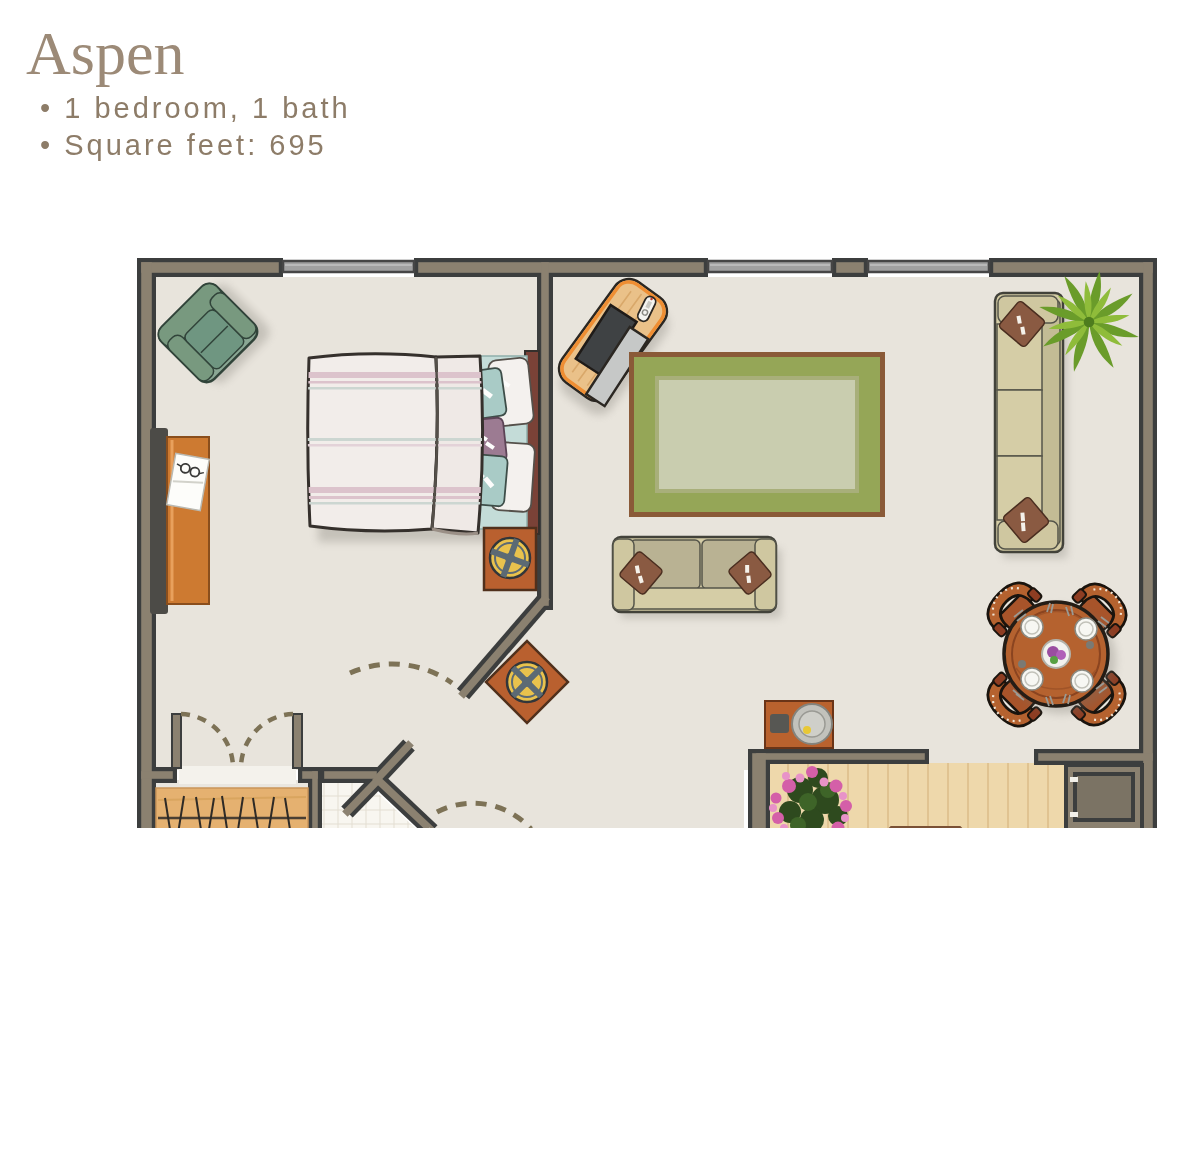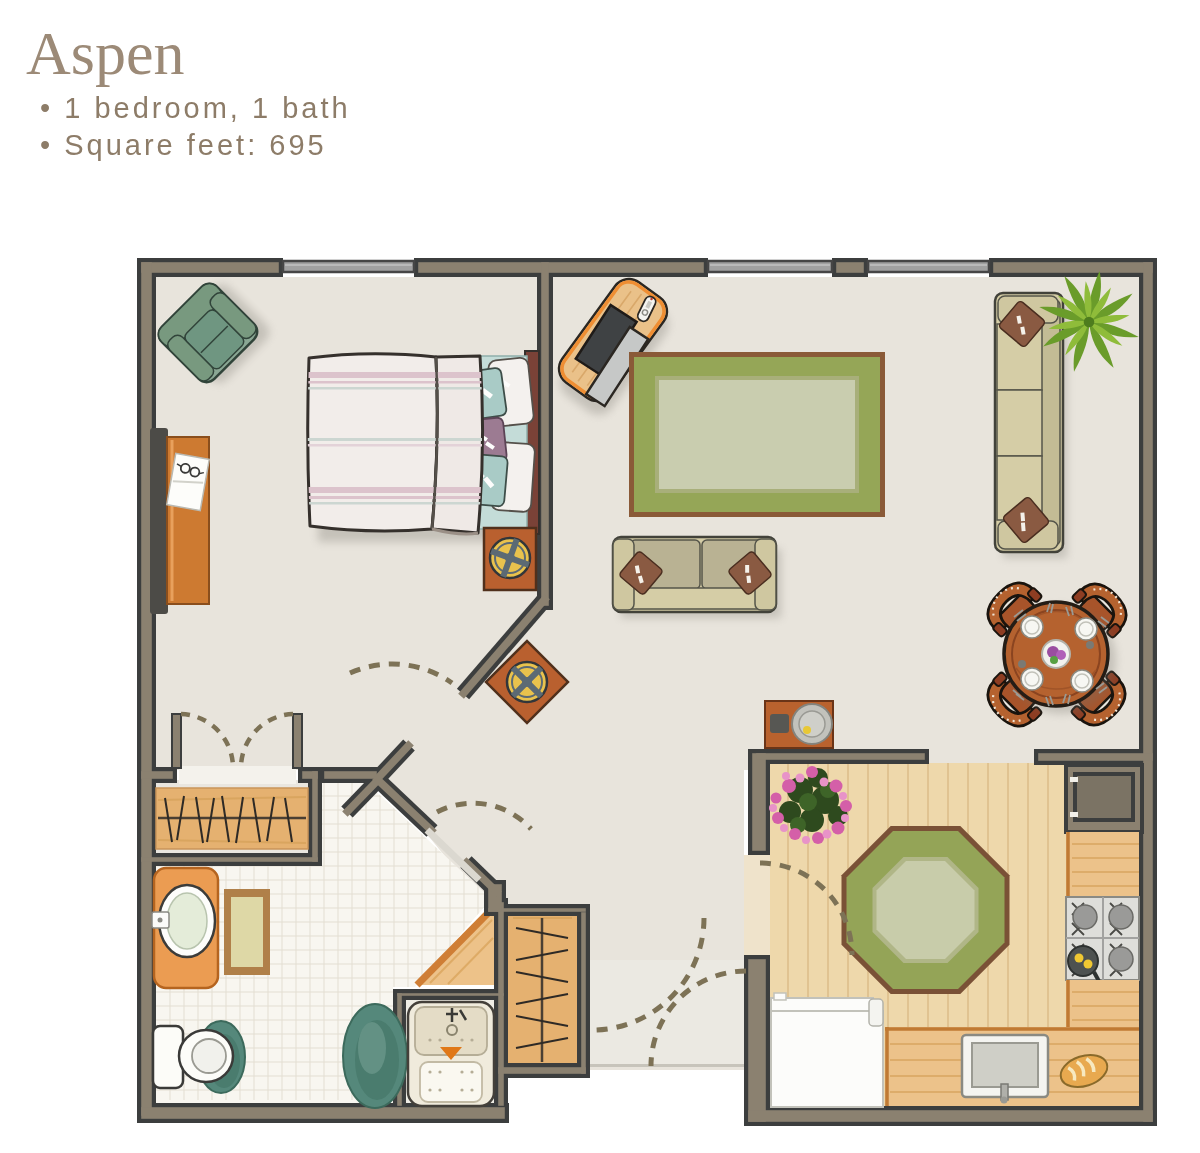--- a/index.html
+++ b/index.html
@@ -1,16 +1,16 @@
 <!DOCTYPE html>
 <html><head>
 <meta charset="utf-8">
 <style>
   html,body{margin:0;padding:0;background:#ffffff;}
-  .page{position:relative;width:1200px;height:1153px;background:#ffffff;overflow:hidden;
+  .page{position:relative;width:1200px;height:828px;background:#ffffff;overflow:hidden;
         font-family:"Liberation Sans", sans-serif;}
   svg{display:block;}
 </style>
 </head>
 <body>
 <div class="page">
 <svg width="1200" height="1153" viewBox="0 0 1200 1153">
 <defs>
   <filter id="soft" x="-30%" y="-30%" width="160%" height="160%">
           <feGaussianBlur stdDeviation="4"></feGaussianBlur>

